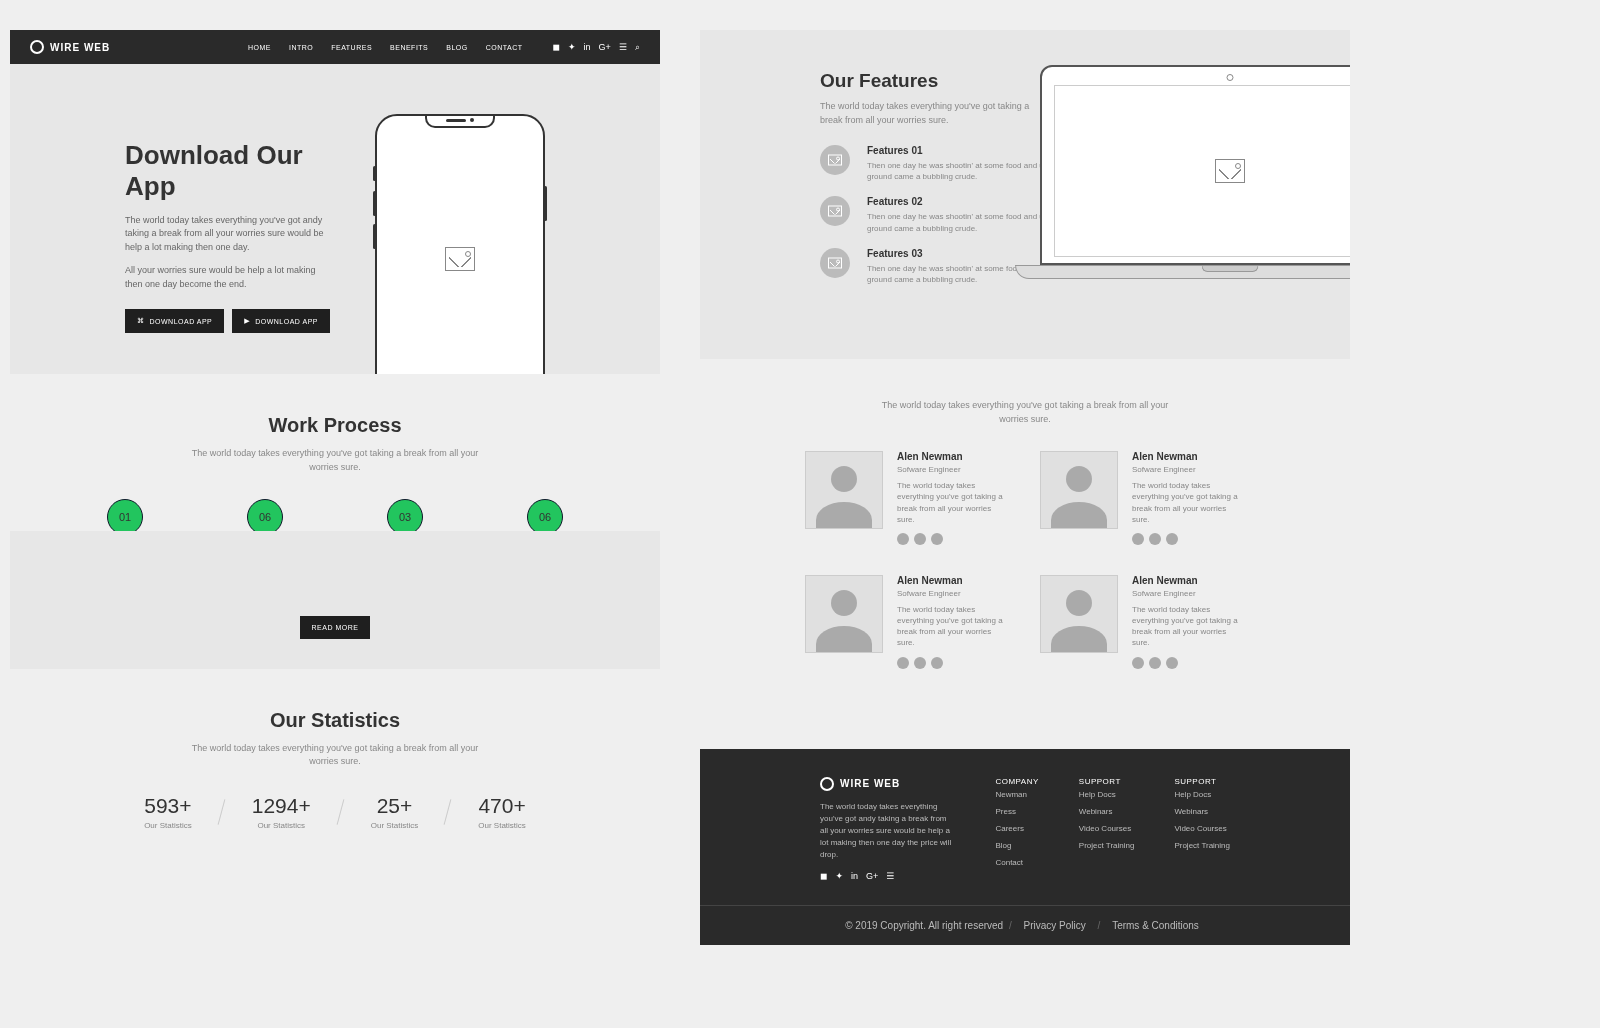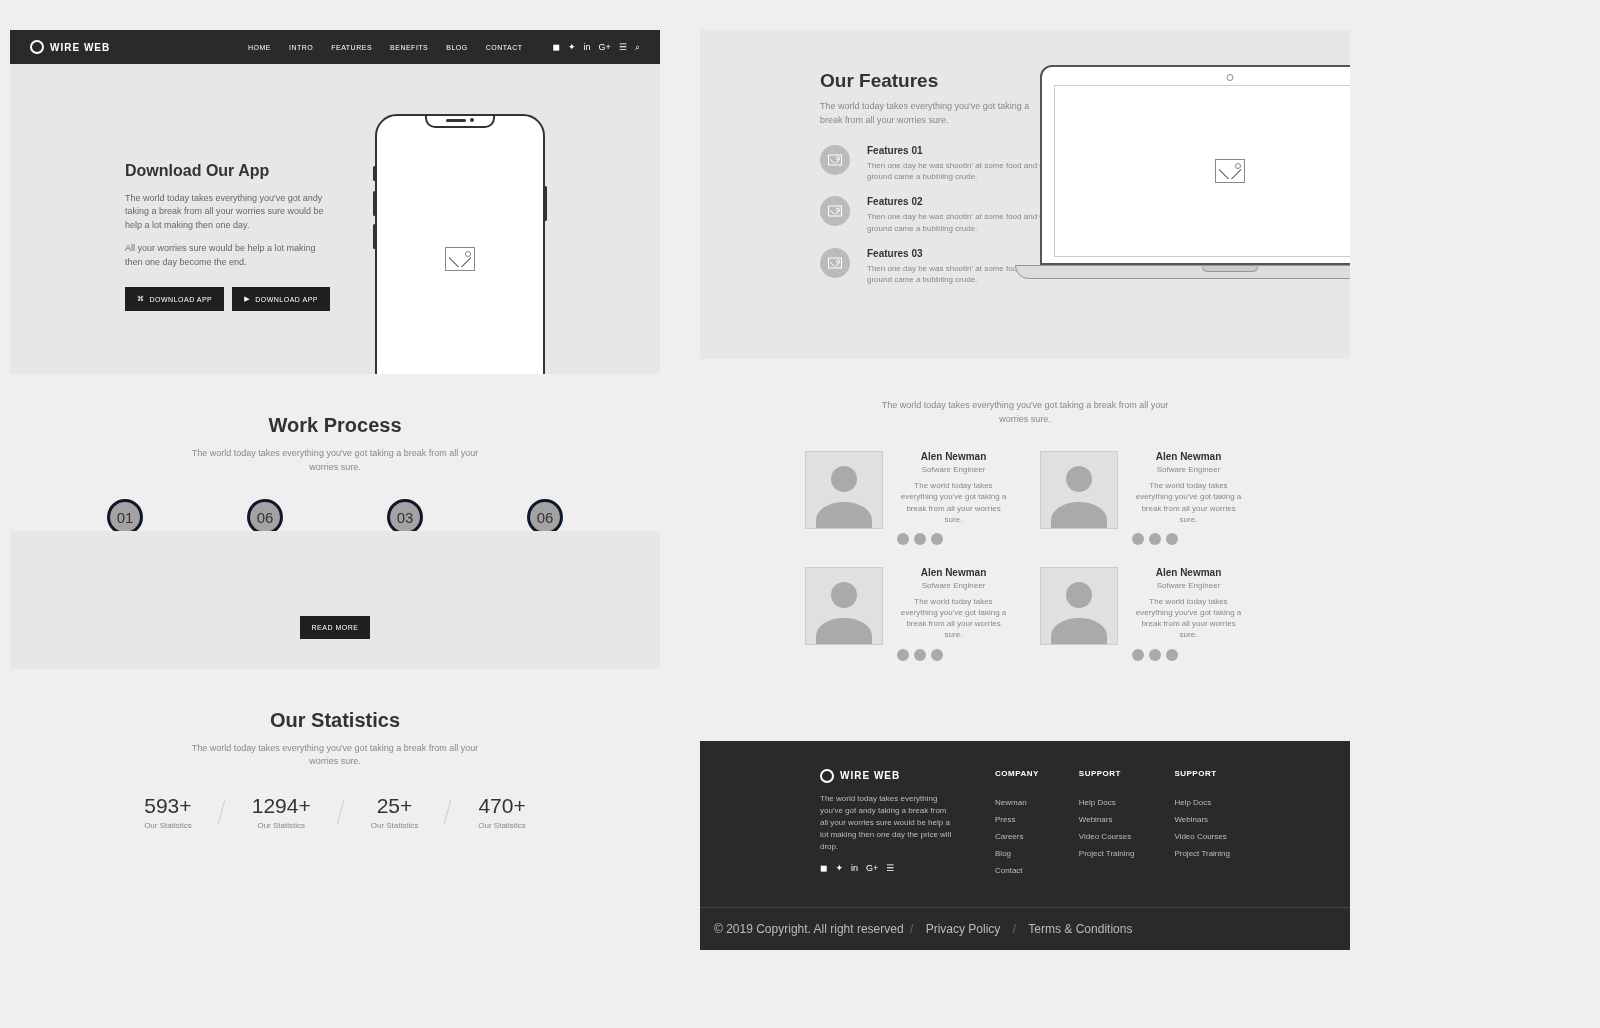--- a/index.html
+++ b/index.html
@@ -21,21 +21,21 @@
 .logo{display:flex;align-items:center;gap:6px;font-size:10px;letter-spacing:1px;font-weight:bold}
 .logo-mark{width:14px;height:14px;border:2px solid #fff;border-radius:50%;position:relative}
 .nav{display:flex;gap:18px;margin-left:auto;font-size:7px;letter-spacing:.5px}
 .nav a{color:#fff;text-decoration:none}
 .social{display:flex;gap:8px;margin-left:30px;font-size:9px}
 
 
 .hero{background:var(--panel);padding:35px 115px 0;display:flex;align-items:center;gap:40px;height:310px;overflow:hidden}
 .hero-left{flex:1}
 h1,h2{font-weight:700}
-.hero h1{font-size:16px;margin-bottom:12px}
+.hero h1{font-size:26px;margin-bottom:12px}
 .hero p{font-size:9px;color:#666;line-height:1.5;margin-bottom:10px;max-width:260px}
 .btns{display:flex;gap:8px;margin-top:18px}
 .btn-dark{background:var(--darker);color:#fff;border:none;padding:8px 12px;font-size:7px;letter-spacing:.5px;display:inline-flex;align-items:center;gap:5px;cursor:pointer}
 .phone{width:170px;height:290px;border:2px solid #333;border-radius:22px;background:#fff;position:relative;align-self:flex-end;margin-bottom:-30px}
 .notch{width:70px;height:14px;border:2px solid #333;border-top:none;border-radius:0 0 10px 10px;position:absolute;top:-2px;left:50%;transform:translateX(-50%);display:flex;align-items:center;justify-content:center;gap:4px}
 .notch::before{content:"";width:20px;height:3px;background:#333;border-radius:2px}
 .notch::after{content:"";width:4px;height:4px;background:#333;border-radius:50%}
 .ph-btn{position:absolute;background:#333;border-radius:2px}
 .ph-l1{left:-4px;top:50px;width:3px;height:15px}
 .ph-l2{left:-4px;top:75px;width:3px;height:25px}
@@ -46,21 +46,21 @@
 .img-ph::after{content:"";position:absolute;left:3px;right:3px;bottom:3px;height:10px;background:linear-gradient(45deg,transparent 40%,#888 40%,#888 50%,transparent 50%),linear-gradient(-45deg,transparent 40%,#888 40%,#888 50%,transparent 50%);background-size:50% 100%;background-repeat:no-repeat;background-position:left,right}
 
 
 .section{padding:40px 20px;text-align:center}
 .section h2{font-size:20px;margin-bottom:10px}
 .section .sub{font-size:9px;color:#888;max-width:290px;margin:0 auto 25px;line-height:1.5}
 
 
 .steps{display:flex;justify-content:center;gap:30px}
 .step{width:110px}
-.circle{width:36px;height:36px;border:3px solid #0f172a;border-radius:50%;display:flex;align-items:center;justify-content:center;margin:0 auto 10px;font-size:15px;background:#a3a3a3}
+.circle{width:36px;height:36px;border:1px solid #0f172a;border-radius:50%;display:flex;align-items:center;justify-content:center;margin:0 auto 10px;font-size:11px;background:#22c55e}
 .step h4{font-size:10px;font-weight:bold;margin-bottom:6px}
 .step p{font-size:8px;color:#888;line-height:1.4}
 .process-band{background:var(--panel);margin-top:-65px;padding-top:65px;padding-bottom:30px}
 
 
 .stats{display:flex;justify-content:center;gap:0;margin-top:10px}
 .stat{padding:0 30px;position:relative}
 .stat:not(:last-child)::after{content:"";position:absolute;right:0;top:5px;bottom:5px;width:1px;background:#ccc;transform:rotate(15deg)}
 .stat .num{font-size:21px;font-weight:500}
 .stat .lbl{font-size:8px;color:#888;margin-top:3px}
@@ -78,41 +78,41 @@
 .feat h4{font-size:10px;font-weight:bold;margin-bottom:4px}
 .feat p{font-size:8px;color:#888;line-height:1.4;max-width:190px}
 .laptop{position:absolute;right:-70px;top:35px;width:380px}
 .laptop-screen{height:200px;border:2px solid #555;border-radius:12px 12px 0 0;background:#fff;position:relative}
 .laptop-screen::before{content:"";position:absolute;top:7px;left:50%;transform:translateX(-50%);width:5px;height:5px;border:1px solid #888;border-radius:50%}
 .laptop-inner{position:absolute;inset:18px 12px 6px;border:1px solid #ccc}
 .laptop-base{height:14px;background:#ddd;border:1px solid #999;border-radius:0 0 16px 16px;margin:0 -25px;position:relative}
 .laptop-base::before{content:"";position:absolute;top:0;left:50%;transform:translateX(-50%);width:55px;height:5px;background:#ccc;border-radius:0 0 6px 6px;border:1px solid #999;border-top:none}
 
 
-.team-grid{display:grid;grid-template-columns:1fr 1fr;gap:22px 30px;max-width:440px;margin:0 auto;text-align:center}
+.team-grid{display:grid;grid-template-columns:1fr 1fr;gap:30px 30px;max-width:440px;margin:0 auto;text-align:left}
 .member{display:flex;gap:14px}
 .avatar{width:78px;height:78px;border:1px solid #ccc;background:#e0e0e0;position:relative;flex-shrink:0;overflow:hidden}
 .avatar::before{content:"";position:absolute;top:14px;left:50%;transform:translateX(-50%);width:26px;height:26px;background:#aaa;border-radius:50%}
 .avatar::after{content:"";position:absolute;bottom:-10px;left:50%;transform:translateX(-50%);width:56px;height:36px;background:#aaa;border-radius:50% 50% 0 0}
 .member h4{font-size:10px;font-weight:bold;margin-bottom:3px}
 .member .role{font-size:8px;color:#888;margin-bottom:6px}
 .member .bio{font-size:8px;color:#888;line-height:1.4;margin-bottom:8px}
 .dots{display:flex;gap:5px}
 .dot{width:12px;height:12px;border-radius:50%;background:#aaa}
 
 
 .footer{background:var(--dark);color:#fff;margin-top:40px}
 .footer-top{display:flex;padding:28px 120px 24px;gap:40px}
 .fcol{flex:0 0 auto}
 .fcol.about{flex:1;max-width:200px}
 .about p{font-size:8px;color:#bbb;line-height:1.5;margin:10px 0}
 .about .social{margin:10px 0 0;font-size:9px}
-.fcol h5{font-size:8px;letter-spacing:.5px;margin-bottom:20px;font-weight:bold}
+.fcol h5{font-size:8px;letter-spacing:.5px;margin-bottom:4px;font-weight:normal}
 .fcol a{display:block;font-size:8px;color:#bbb;text-decoration:none;margin-bottom:8px}
-.footer-bottom{border-top:1px solid #444;padding:14px;font-size:12px;color:#bbb}
+.footer-bottom{border-top:1px solid #444;padding:14px;text-align:center;font-size:10px;color:#bbb}
 .footer-bottom a{color:#bbb;text-decoration:none;margin:0 6px}
 .sep{color:#666;margin:0 3px}
 </style>
 </head>
 <body>
 
 <div class="page">
 
 <div class="col">
 

